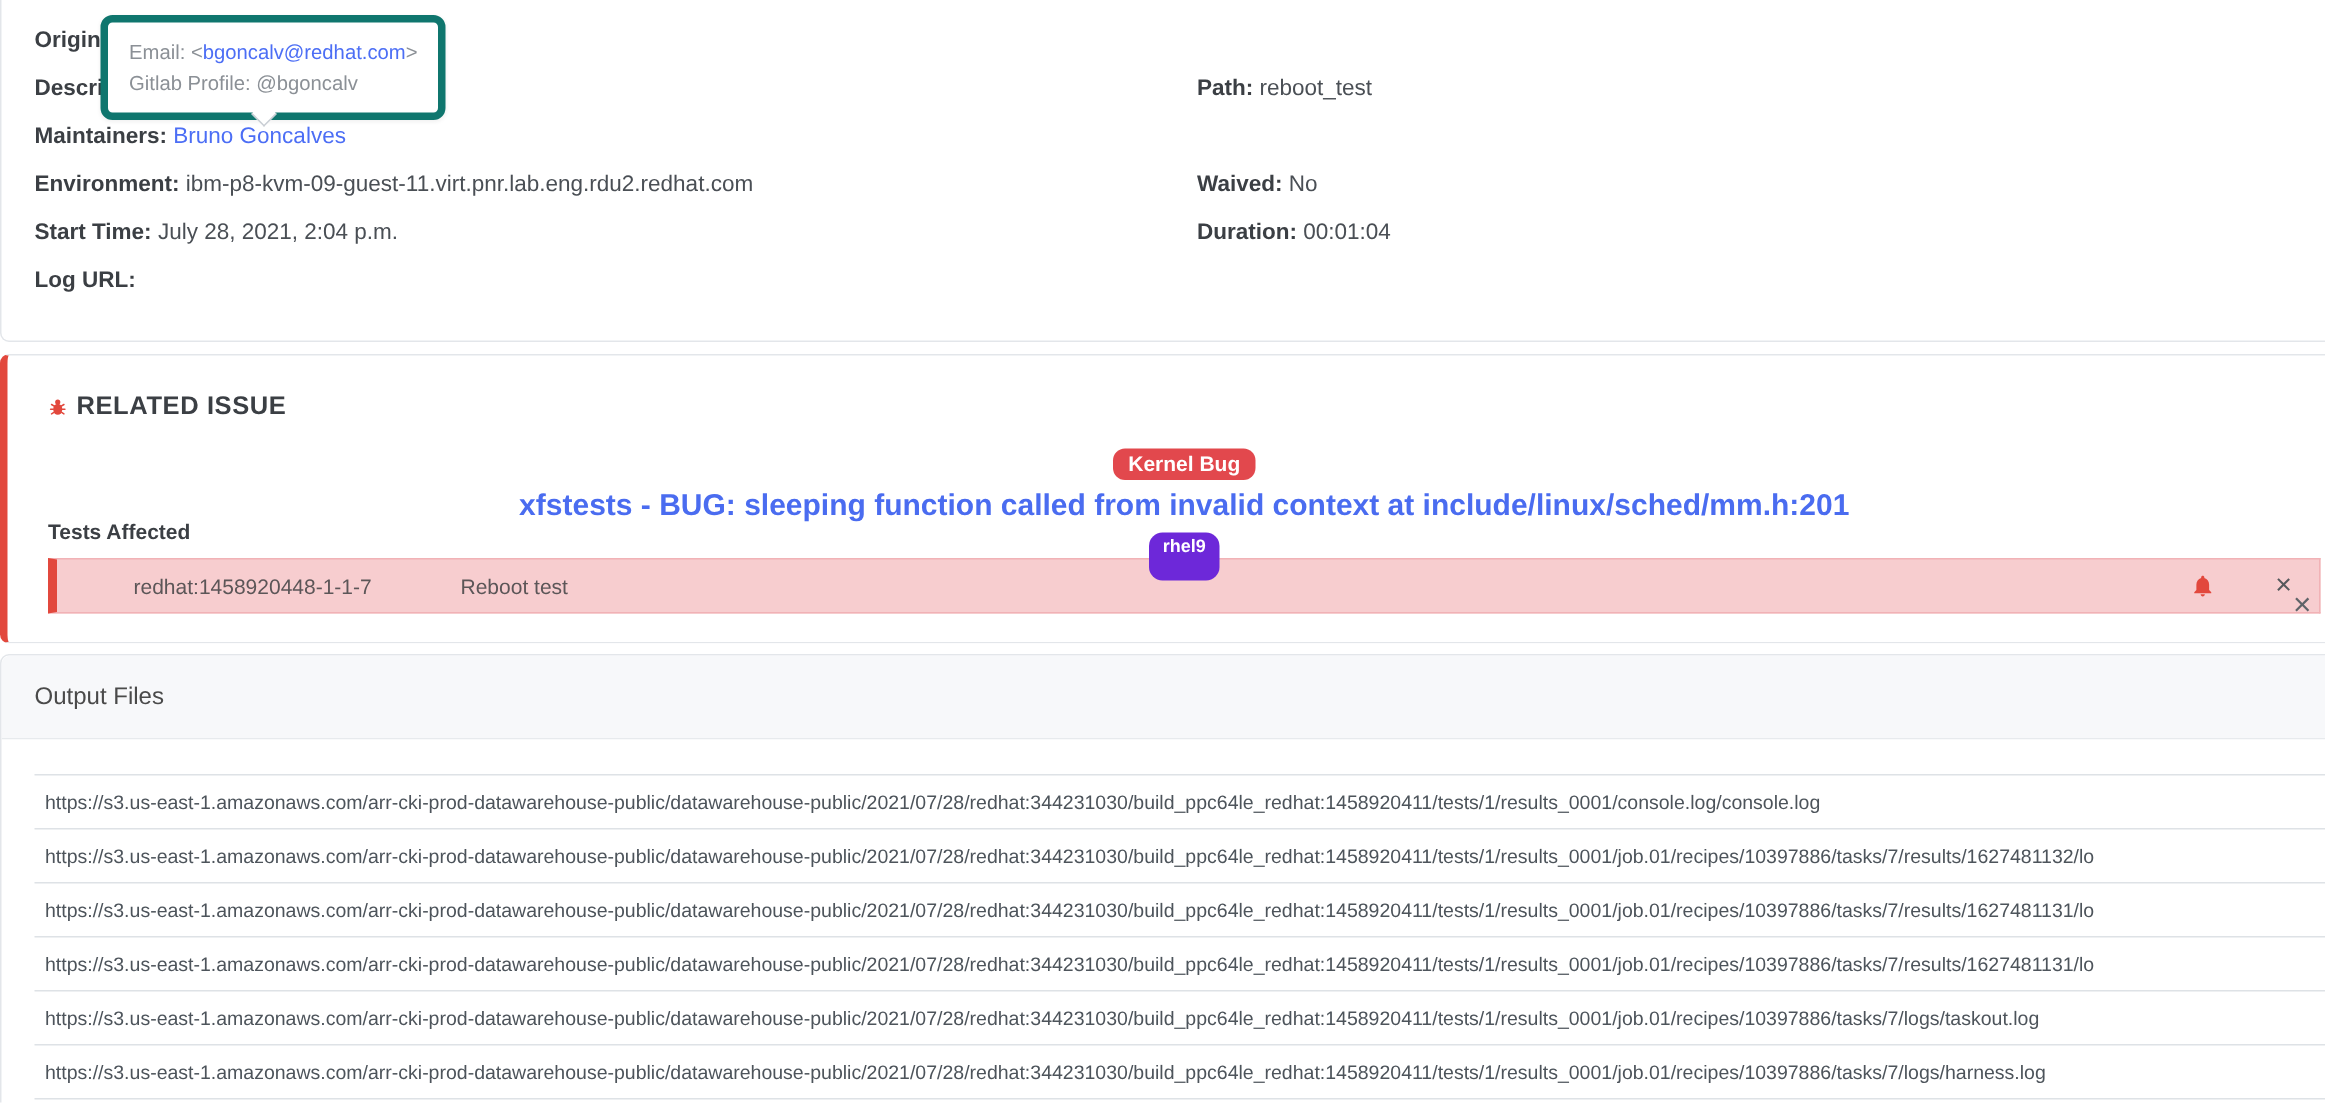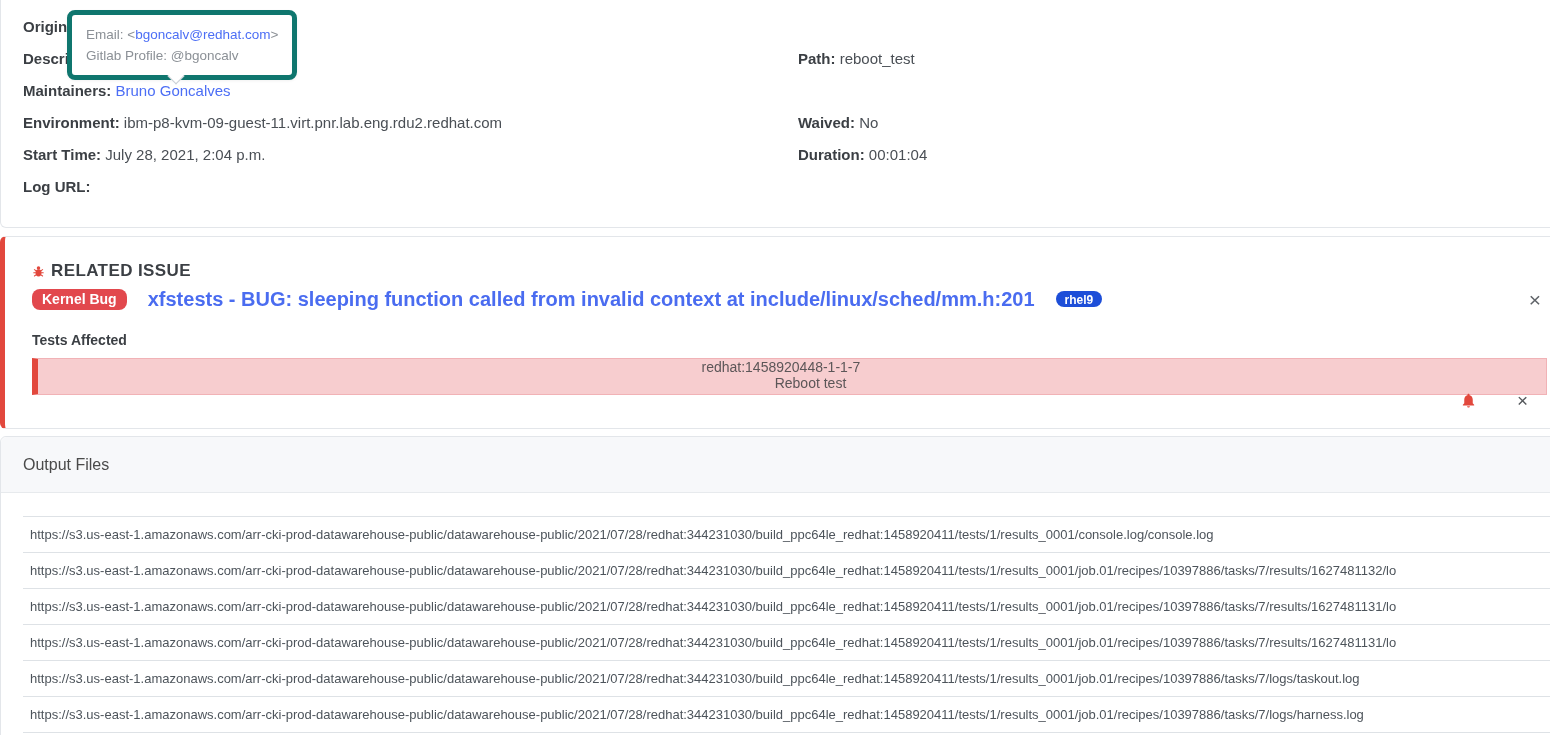--- a/index.html
+++ b/index.html
@@ -45,40 +45,40 @@
   
   .issue-card{
     margin-top:8px;height:193px;
     border-left:5px solid #e2483d;
     padding:26px 12px 0 27px;position:relative;
   }
   .issue-header{display:flex;align-items:center;gap:6px;height:16px;}
   .issue-header-label{
     font-size:17px;font-weight:bold;letter-spacing:.4px;color:#3b3f44;
   }
-  .issue-title-row{display:flex;align-items:center;gap:21px;margin-top:6px;height:28px;}
+  .issue-title-row{display:flex;align-items:center;gap:6px;margin-top:20px;height:28px;flex-direction:column;}
   .badge-danger{
     background:#e2484d;color:#fff;font-size:14px;font-weight:bold;
     padding:3px 10px 4px;border-radius:8px;line-height:1;
   }
   .issue-title{font-size:20px;font-weight:bold;color:#4a6cf0;text-decoration:none;}
   .badge-gray{
-    background:#1d4ed8;color:#fff;font-size:12px;font-weight:bold;
-    padding:3px 9px 1px;border-radius:9px;line-height:1;
+    background:#6d28d9;color:#fff;font-size:12px;font-weight:bold;
+    padding:3px 9px 17px;border-radius:9px;line-height:1;
   }
   .close-x{
     margin-left:auto;color:#5f6368;font-size:21px;line-height:1;cursor:pointer;
     font-weight:normal;padding:0 6px;user-select:none;
   }
   .tests-label{margin-top:19px;font-size:14px;font-weight:bold;color:#3b3f44;}
   .alert-row{
     margin-top:10px;height:37px;box-sizing:border-box;
     background:#f7cdcf;border:1px solid #f1b2b6;border-left:6px solid #e2483d;
     display:flex;align-items:center;padding:0 14px 0 51px;
-    font-size:14px;color:#5c5658;flex-direction:column;
+    font-size:14px;color:#5c5658;
   }
   .alert-test-id{width:218px;}
   .alert-test-name{}
   .alert-icons{margin-left:auto;display:flex;align-items:center;gap:36px;}
   .alert-close{color:#55585c;font-size:19px;line-height:1;cursor:pointer;padding:0 4px;user-select:none;}
 
   
   .output-card{margin-top:7px;height:310px;overflow:hidden;}
   .output-header{
     background:#f7f8fa;border-bottom:1px solid #e7eaed;

